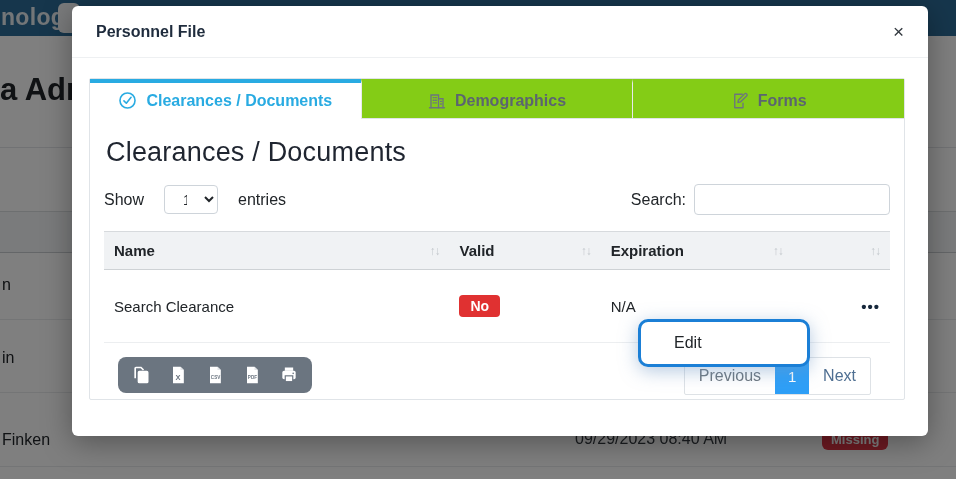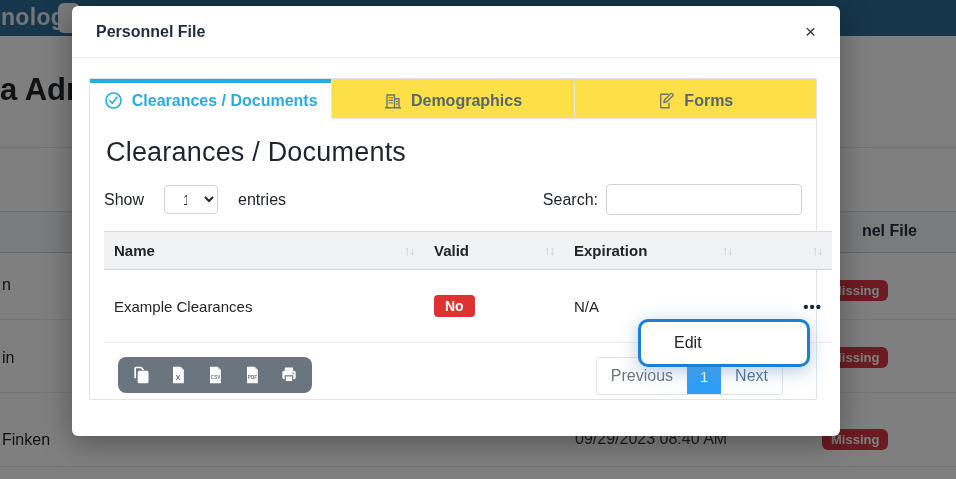--- a/index.html
+++ b/index.html
@@ -21,30 +21,30 @@
   .bg-row3 { top:393px; height:74px; }
   .bg-name { position:absolute; left:2px; font-size:16px; color:#212529; white-space:nowrap; }
   .bg-badge { position:absolute; left:822px; background:#dc3545; color:#fff; font-size:13px; font-weight:700; padding:3px 9px; border-radius:6px; white-space:nowrap; }
   .bg-email { position:absolute; left:246px; top:36px; display:flex; align-items:center; font-size:16px; color:#343a40; white-space:nowrap; }
   .bg-dot { width:9px; height:9px; border-radius:50%; background:#2f9e44; margin-right:7px; display:inline-block; }
   .bg-date { position:absolute; left:575px; top:37px; font-size:16px; color:#343a40; white-space:nowrap; }
 
   .backdrop { position:absolute; inset:0; background:rgba(0,0,0,.5); z-index:5; }
 
   
-  .modal { position:absolute; left:72px; top:6px; width:768px; height:430px; background:#fff; border-radius:6px;
+  .modal { position:absolute; left:72px; top:6px; width:856px; height:430px; background:#fff; border-radius:6px;
            box-shadow:0 6px 30px rgba(0,0,0,.35); z-index:10; }
   .modal-header { height:52px; padding:0 24px; display:flex; align-items:center; justify-content:space-between; border-bottom:1px solid #eef0f2; }
   .modal-title { font-size:16px; font-weight:700; color:#1f2c3d; }
   .close-btn { font-size:19px; color:#343a40; line-height:1; cursor:pointer; background:none; border:none; font-family:inherit; }
   .modal-body { padding:20px 23px 0 17px; position:relative; }
 
   .tab-card { border:1px solid #e0e4e8; border-radius:2px; height:322px; background:#fff; }
   .tabs { display:flex; height:40px; }
-  .tab { flex:1; display:flex; align-items:center; justify-content:center; gap:9px; background:#fde047; color:#5b6570;
+  .tab { flex:1; display:flex; align-items:center; justify-content:center; gap:9px; background:#84cc16; color:#5b6570;
          font-size:16px; font-weight:600; border-top:4px solid transparent; border-bottom:1px solid #e0e4e8; cursor:pointer; }
   .tab + .tab { border-left:1px solid #e7eaec; }
   .tab.active { background:#fff; color:#29abe2; border-top-color:#29abe2; border-bottom-color:transparent; }
   .tab .ticon { display:flex; align-items:center; }
 
   .tab-content { padding:12px 14px; position:relative; }
   .section-heading { font-size:27px; font-weight:400; color:#1f2530; margin:6px 0 16px 2px; letter-spacing:.2px; }
 
   .controls { display:flex; justify-content:space-between; align-items:center; font-size:16px; color:#212529; }
   .show-wrap { display:flex; align-items:center; gap:20px; }
@@ -190,21 +190,21 @@
               </th>
               <th class="col-act">
                 <span class="th-inner">
                     <span class="sort">↑↓</span>
                   </span>
               </th>
             </tr>
           </thead>
           <tbody>
             <tr>
-              <td>Example Clearances</td>
+              <td>Search Clearance</td>
               <td>
                 <span class="badge-no">No</span>
               </td>
               <td>N/A</td>
               <td class="act">
                 <button class="ellipsis-btn">•••</button>
               </td>
             </tr>
           </tbody>
         </table>

